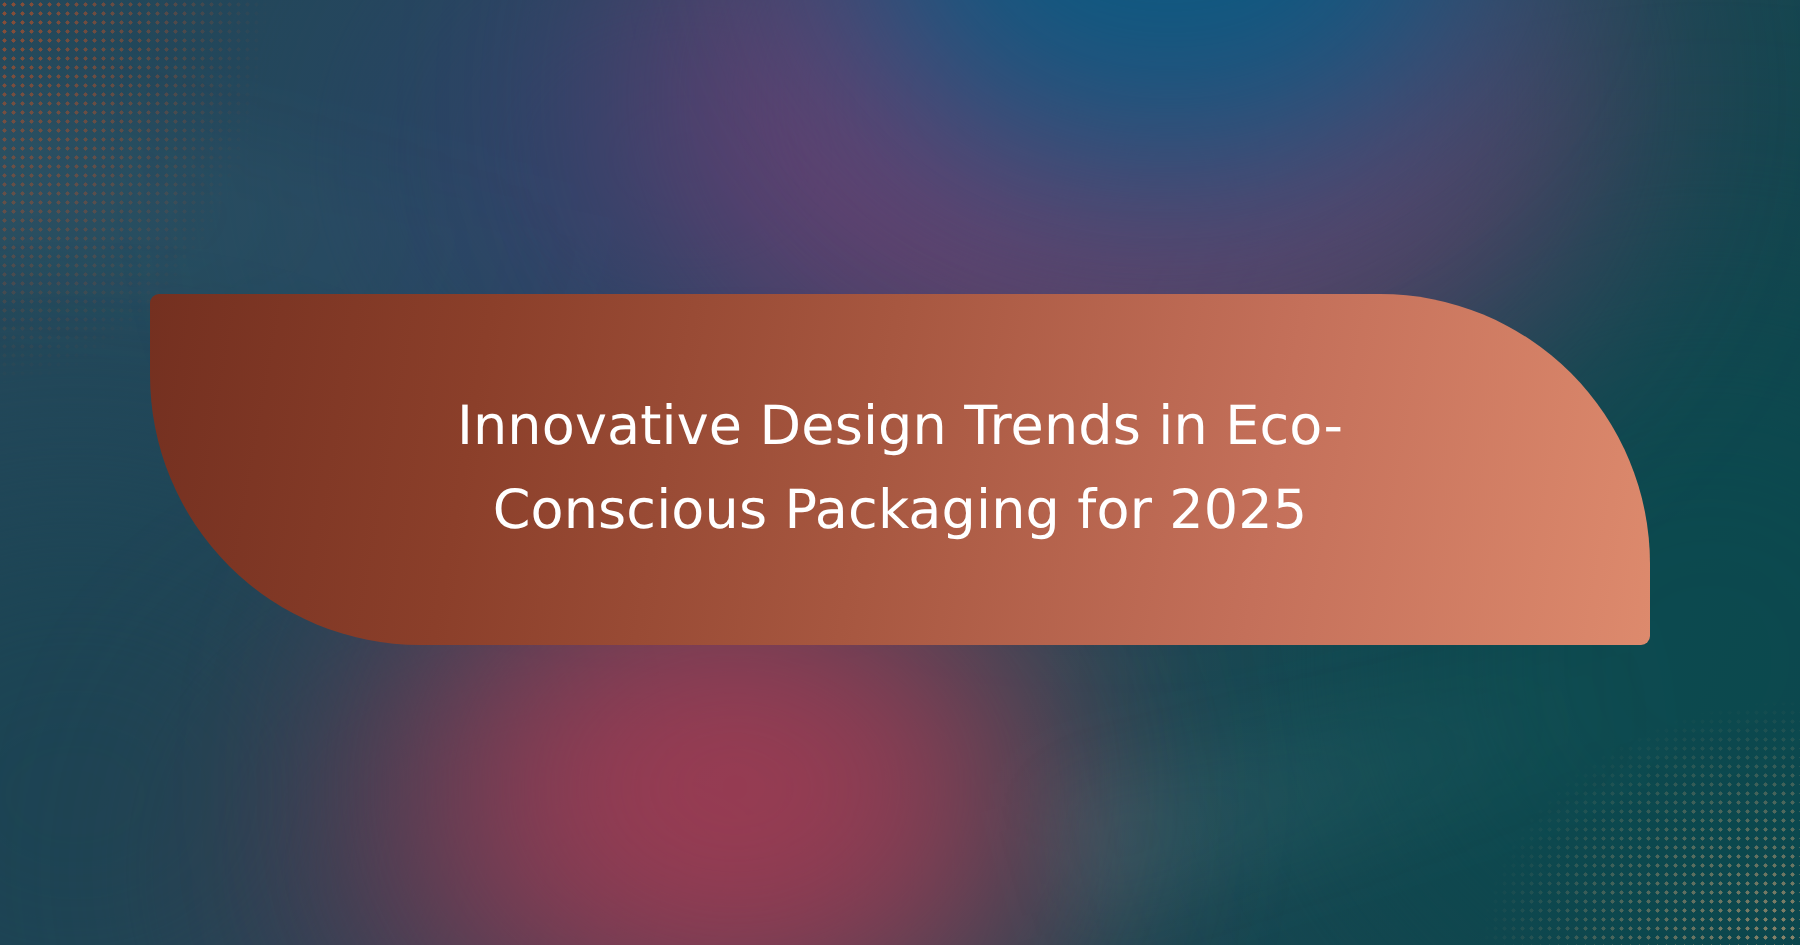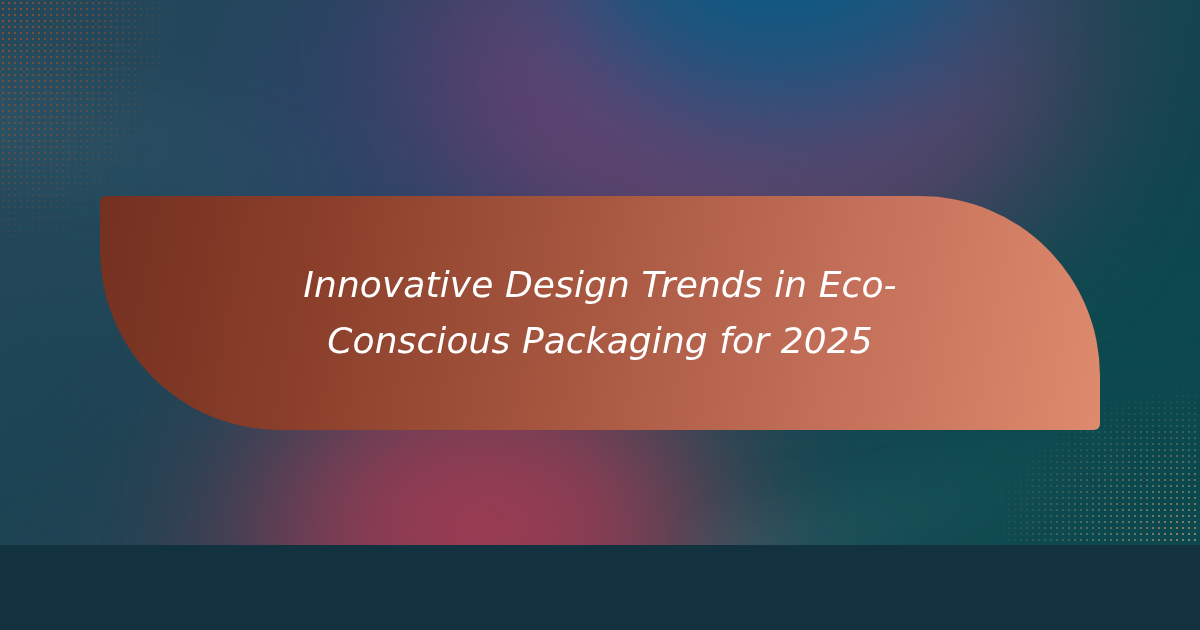--- a/index.html
+++ b/index.html
@@ -7,24 +7,23 @@
     padding: 0;
     background: #12323f;
   }
   body {
     font-family: "DejaVu Sans", sans-serif;
   }
 
   .canvas {
     position: relative;
     width: 1200px;
-    height: 545px;
+    height: 630px;
     overflow: hidden;
     background: #4c1d95;
-    font-style: italic;
   }
 
   
   .bg-base {
     position: absolute;
     inset: 0;
     background:
       linear-gradient(115deg, #24485a 0%, #21475a 30%, #1b4a56 60%, #0f4149 100%);
   }
 

